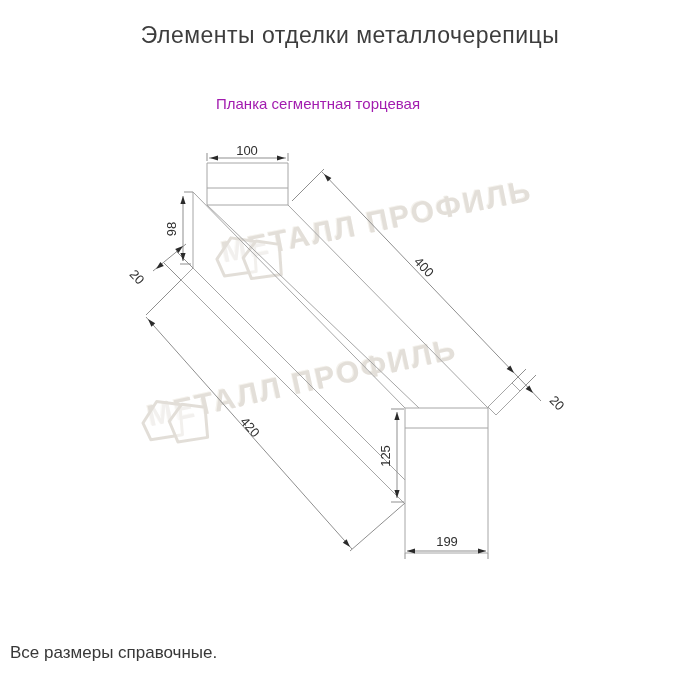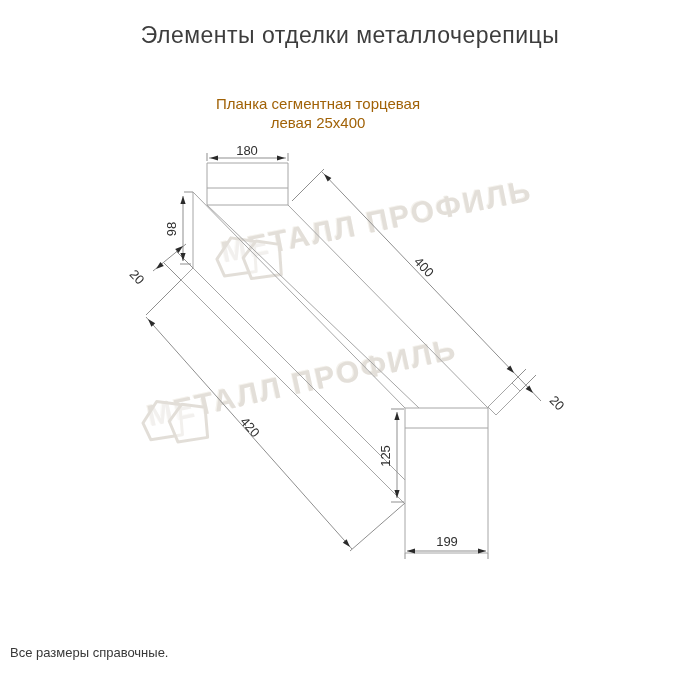--- a/index.html
+++ b/index.html
@@ -13,36 +13,36 @@
   .page-title{
     position:absolute;left:0;top:22px;width:700px;
     text-align:center;
     font-size:23px;letter-spacing:0.5px;
     color:#3d3d3d;
   }
   .product-name{
     position:absolute;left:0;top:94px;width:636px;
     text-align:center;
     font-size:15px;line-height:19px;
-    color:#a16207;
+    color:#a21caf;
   }
   .dim-label{
     position:absolute;
     font-size:13px;
     color:#2f2f2f;
     white-space:nowrap;
     transform:translate(-50%,-50%);
   }
   .rot47{transform:translate(-50%,-50%) rotate(47deg);}
   .rot48{transform:translate(-50%,-50%) rotate(48deg);}
   .rot46{transform:translate(-50%,-50%) rotate(46deg);}
   .rotm90{transform:translate(-50%,-50%) rotate(-90deg);}
   .footnotes{
     position:absolute;left:10px;top:645px;
-    font-size:13px;line-height:16px;
+    font-size:17px;line-height:16px;
     color:#383838;
   }
   .watermark{
     position:absolute;
     display:flex;align-items:center;gap:10px;
     opacity:0.8;
     pointer-events:none;
   }
   .watermark .wm-text{
     font-size:30px;font-weight:bold;letter-spacing:2px;
@@ -55,21 +55,20 @@
   svg{position:absolute;left:0;top:0;}
 </style>
 </head>
 <body>
 
 <div id="stage">
 
   <div class="page-title">Элементы отделки металлочерепицы</div>
   <div class="product-name">
     <div>Планка сегментная торцевая</div>
-    <div>левая 25х400</div>
   </div>
 
   <div class="watermark" id="wm1">
     <span>
       <svg width="76" height="58" viewBox="0 0 76 58">
         <g fill="rgba(255,255,255,0.55)" stroke="#dcd7cf" stroke-width="3" stroke-linejoin="round">
           <path d="M4,22 L22,4 L44,12 L40,42 L8,40 Z"></path>
           <path d="M30,26 L46,12 L68,20 L64,50 L34,48 Z"></path>
         </g>
       </svg>
@@ -154,21 +153,21 @@
       <polygon points="533,393 525.6,389 529.4,385.4"></polygon>
       <polygon points="148,319 151.4,326.7 155.2,323.2"></polygon>
       <polygon points="350,547 342.8,542.7 346.6,539.3"></polygon>
       <polygon points="397,412 394.4,420 399.6,420"></polygon>
       <polygon points="397,498 394.4,490 399.6,490"></polygon>
       <polygon points="407,551 415,548.4 415,553.6"></polygon>
       <polygon points="486,551 478,548.4 478,553.6"></polygon>
     </g>
   </svg>
 
-  <div class="dim-label" style="left:247px;top:150px;">180</div>
+  <div class="dim-label" style="left:247px;top:150px;">100</div>
   <div class="dim-label rotm90" style="left:171px;top:229px;">98</div>
   <div class="dim-label rot47" style="left:137px;top:277px;">20</div>
   <div class="dim-label rot46" style="left:424px;top:267px;">400</div>
   <div class="dim-label rot48" style="left:250px;top:427px;">420</div>
   <div class="dim-label rot46" style="left:557px;top:403px;">20</div>
   <div class="dim-label rotm90" style="left:385px;top:456px;">125</div>
   <div class="dim-label" style="left:447px;top:541px;">199</div>
 
   <div class="footnotes">
     <div>Все размеры справочные.</div>

